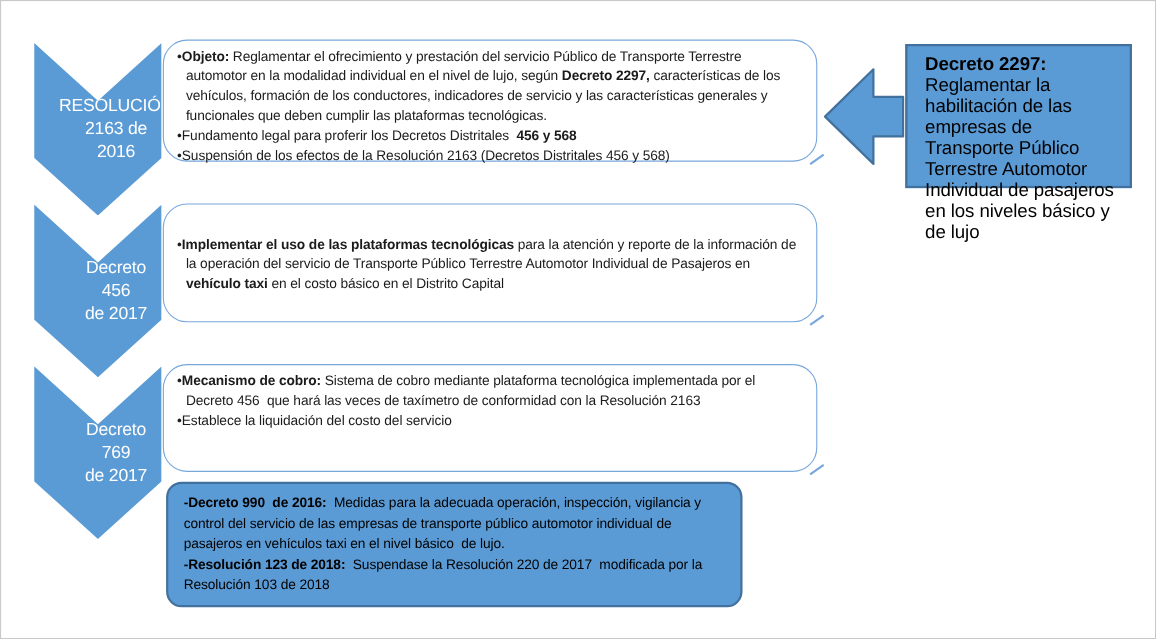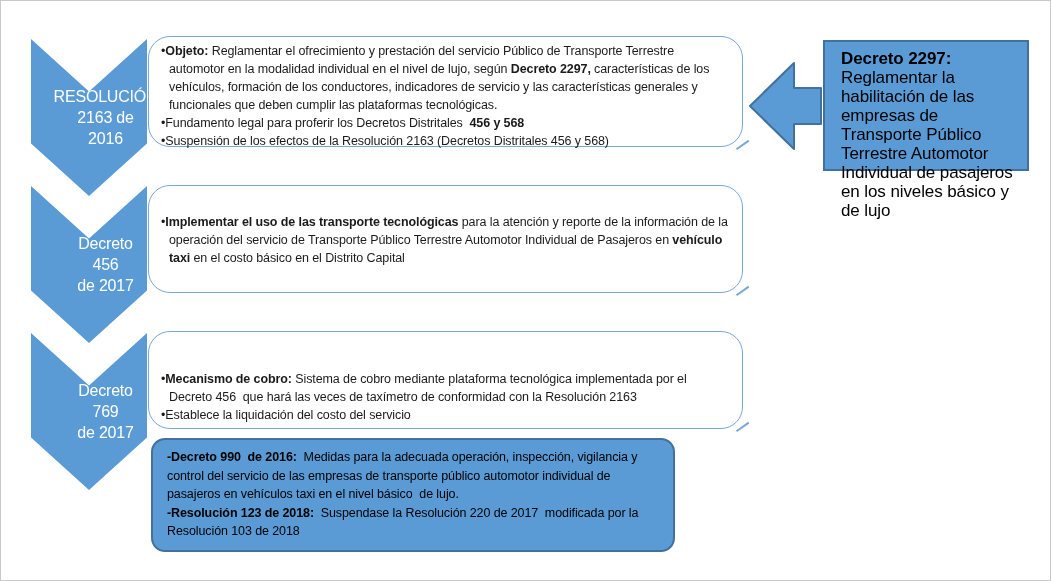--- a/index.html
+++ b/index.html
@@ -18,21 +18,21 @@
   .chevron-1{top:38px}.chevron-2{top:185px}.chevron-3{top:332px}
   .chevron span{display:block;margin-left:33px;}
   
   .txtbox{
     position:absolute;left:147px;width:595px;box-sizing:border-box;background:#fff;
     border:1.5px solid #78a7dc;border-radius:22px;color:#1b1b1b;
     font-size:12.5px;line-height:18px;padding:5px 10px 4px 12px;letter-spacing:-0.1px;
   }
   .txtbox-1{top:35px;height:111px;}
   .txtbox-2{top:184px;height:108px;display:flex;flex-direction:column;justify-content:center;}
-  .txtbox-3{top:330px;height:98px;display:flex;flex-direction:column;justify-content:flex-end;}
+  .txtbox-3{top:330px;height:98px;display:flex;flex-direction:column;justify-content:flex-start;}
   .txtbox::after{ 
     content:"";position:absolute;right:-8px;bottom:1px;width:15px;height:1.5px;
     background:#78a7dc;transform:rotate(-35deg);
   }
   .bullet{padding-left:8px;text-indent:-8px;white-space:pre-wrap;}
   .bullet::before{content:"•";}
   b{font-weight:bold;}
   
   .notebox{
     position:absolute;left:150px;top:437px;width:524px;height:114px;box-sizing:border-box;
@@ -64,21 +64,21 @@
     <span>Decreto 769</span>
     <span>de 2017</span>
   </div>
 
   <div class="txtbox txtbox-1">
     <div class="bullet"><b>Objeto: </b><span>Reglamentar el ofrecimiento y prestación del servicio Público de Transporte Terrestre automotor en la modalidad individual en el nivel de lujo, según </span><b>Decreto 2297,</b><span> características de los vehículos, formación de los conductores, indicadores de servicio y las características generales y funcionales que deben cumplir las plataformas tecnológicas.</span></div>
     <div class="bullet"><span>Fundamento legal para proferir los Decretos Distritales  </span><b>456 y 568</b></div>
     <div class="bullet"><span>Suspensión de los efectos de la Resolución 2163 (Decretos Distritales 456 y 568)</span></div>
   </div>
   <div class="txtbox txtbox-2">
-    <div class="bullet"><b>Implementar el uso de las transporte tecnológicas </b><span>para la atención y reporte de la información de la operación del servicio de Transporte Público Terrestre Automotor Individual de Pasajeros en </span><b>vehículo taxi</b><span> en el costo básico en el Distrito Capital</span></div>
+    <div class="bullet"><b>Implementar el uso de las plataformas tecnológicas </b><span>para la atención y reporte de la información de la operación del servicio de Transporte Público Terrestre Automotor Individual de Pasajeros en </span><b>vehículo taxi</b><span> en el costo básico en el Distrito Capital</span></div>
   </div>
   <div class="txtbox txtbox-3">
     <div class="bullet"><b>Mecanismo de cobro: </b><span>Sistema de cobro mediante plataforma tecnológica implementada por el Decreto 456  que hará las veces de taxímetro de conformidad con la Resolución 2163</span></div>
     <div class="bullet"><span>Establece la liquidación del costo del servicio</span></div>
   </div>
 
   <div class="notebox"><b>-Decreto 990  de 2016:</b><span>  Medidas para la adecuada operación, inspección, vigilancia y control del servicio de las empresas de transporte público automotor individual de pasajeros en vehículos taxi en el nivel básico  de lujo.
 </span><b>-Resolución 123 de 2018:</b><span>  Suspendase la Resolución 220 de 2017  modificada por la Resolución 103 de 2018</span></div>
 
   <div class="arrow-wrap">

